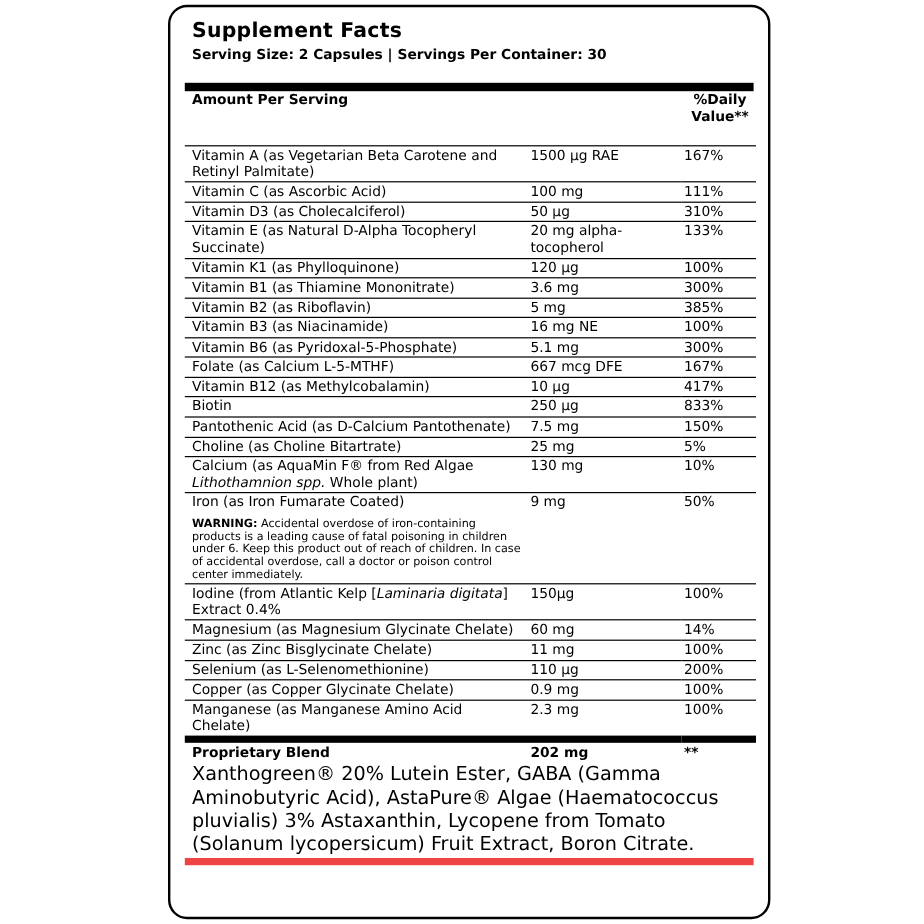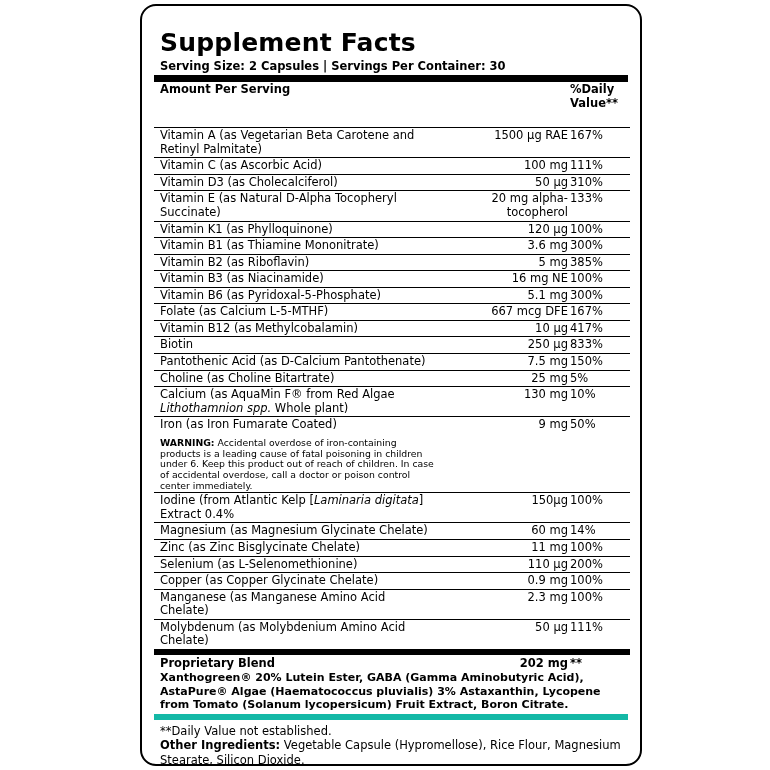--- a/index.html
+++ b/index.html
@@ -16,81 +16,80 @@
   #panel {
     position: absolute;
     left: 140px; top: 4px;
     width: 502px; height: 762px;
     border: 2px solid #000;
     border-radius: 16px;
     background: #fff;
     padding: 6px 12px 0 12px;
   }
   .title {
-    font-size: 25px;
+    font-size: 17px;
     font-weight: bold;
     letter-spacing: 0.2px;
     padding-left: 6px;
-    margin-top: 16px;
+    margin-top: 4px;
     margin-bottom: 2px;
   }
   .serving {
     font-size: 11.5px;
     font-weight: bold;
     padding-left: 6px;
-    padding-bottom: 2px;
+    padding-bottom: 17px;
     border-bottom: 7px solid #000;
   }
   table {
     width: 100%;
     border-collapse: collapse;
     table-layout: fixed;
     font-size: 11.5px;
   }
   col.c-name { width: 286px; }
   col.c-amt  { width: 128px; }
   col.c-dv   { width: 62px; }
 
   td {
     vertical-align: top;
     padding: 1px 0 1px 0;
     border-bottom: 1px solid #000;
     line-height: 1.18;
   }
   td.name { padding-left: 6px; padding-right: 4px; }
-  td.amt  { padding-left: 2px; text-align: right; }
+  td.amt  { padding-left: 2px; }
   td.dv   { padding-left: 2px; }
 
   tr.head td {
     font-weight: bold;
     border-bottom: 1.5px solid #000;
     padding-bottom: 17px;
   }
-  tr.head td.dvhead { text-align: left; }
+  tr.head td.dvhead { text-align: center; }
 
   .warn {
     font-size: 9.3px;
     line-height: 1.15;
     margin-top: 6px;
   }
   .warn b { font-weight: bold; }
   .ital { font-style: italic; }
 
   tr.blend td {
     border-top: 6px solid #000;
     border-bottom: none;
     font-weight: bold;
     padding-top: 2px;
   }
   .blend-desc {
-    font-size: 11px;
+    font-size: 16px;
     line-height: 1.2;
     padding: 0 4px 3px 6px;
-    border-bottom: 6px solid #14b8a6;
-    font-weight: bold;
+    border-bottom: 6px solid #ef4444;
   }
   .footnotes {
     font-size: 11.5px;
     line-height: 1.25;
     padding: 4px 4px 0 6px;
   }
   .footnotes .lbl { font-weight: bold; }
   .nobot td { border-bottom: none; }
 </style>
 </head>
@@ -226,34 +225,25 @@
       <tr>
         <td class="name">Copper (as Copper Glycinate Chelate)</td>
         <td class="amt">0.9 mg</td>
         <td class="dv">100%</td>
       </tr>
       <tr>
         <td class="name">Manganese (as Manganese Amino Acid Chelate)</td>
         <td class="amt">2.3 mg</td>
         <td class="dv">100%</td>
       </tr>
-      <tr class="nobot">
-        <td class="name">Molybdenum (as Molybdenium Amino Acid Chelate)</td>
-        <td class="amt">50 µg</td>
-        <td class="dv">111%</td>
-      </tr>
 
       <tr class="blend">
         <td class="name">Proprietary Blend</td>
         <td class="amt">202 mg</td>
         <td class="dv">**</td>
       </tr>
     </tbody>
   </table>
 
   <div class="blend-desc">Xanthogreen® 20% Lutein Ester, GABA (Gamma Aminobutyric Acid), AstaPure® Algae (Haematococcus pluvialis) 3% Astaxanthin, Lycopene from Tomato (Solanum lycopersicum) Fruit Extract, Boron Citrate.</div>
 
-  <div class="footnotes">
-    <div>**Daily Value not established.</div>
-    <div><span class="lbl">Other Ingredients:</span><span> Vegetable Capsule (Hypromellose), Rice Flour, Magnesium Stearate, Silicon Dioxide.</span></div>
-  </div>
 
 </div>
 
 </body></html>

